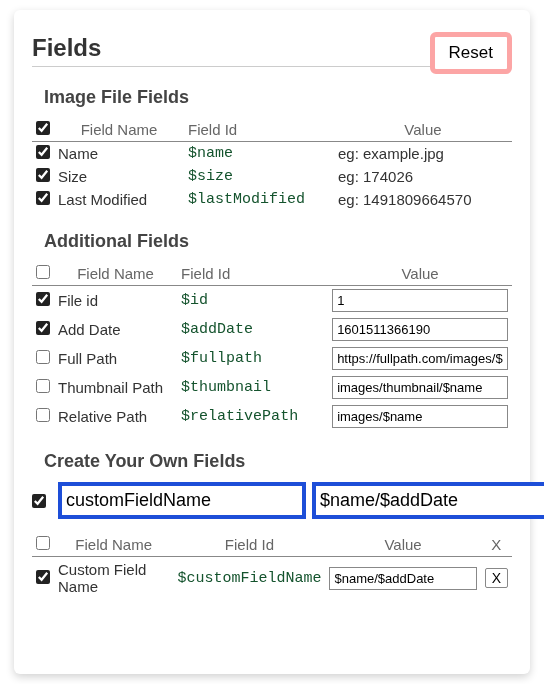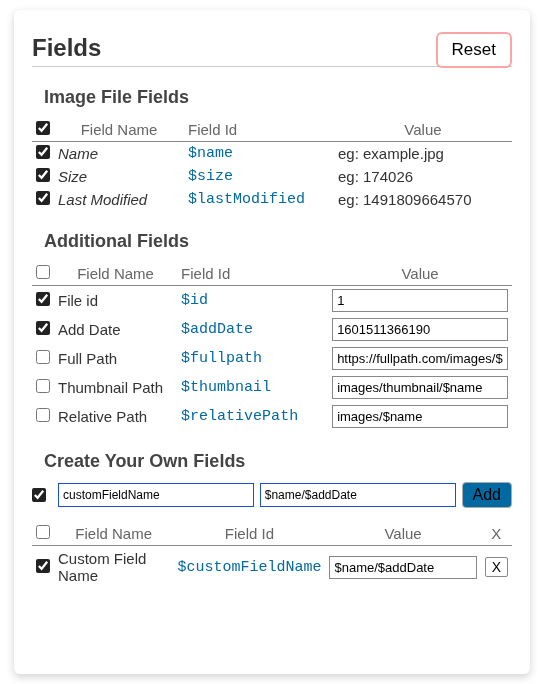--- a/index.html
+++ b/index.html
@@ -28,48 +28,48 @@
     font-weight: bold;
     color: #333;
     border-bottom: 1px solid #ccc;
     padding-bottom: 6px;
     line-height: 1;
   }
   .reset-btn {
     float: right;
     font-size: 17px;
     background: #fff;
-    border: 2px solid #fca5a5;
+    border: 5px solid #fca5a5;
     border-radius: 6px;
     padding: 6px 14px;
     margin-top: -4px;
     cursor: pointer;
   }
   h2.section-title {
     font-size: 18px;
     font-weight: bold;
     color: #444;
     margin: 20px 0 10px 12px;
   }
   .tbl { width: 100%; border-collapse: collapse; }
   .tbl td, .tbl th { padding: 3px 4px; vertical-align: middle; font-size: 15px; text-align: left; }
   .tbl th { font-weight: normal; color: #666; border-bottom: 1px solid #888; text-align: center;}
   .tbl td.chk { width: 20px; }
   .tbl td.fid, .tbl th.fid { text-align: left; }
-  .mono { font-family: "Courier New", monospace; font-size: 15px; color: #0369a1; }
+  .mono { font-family: "Courier New", monospace; font-size: 15px; color: #14532d; }
   .val-input { width: 100%; font-size: 13px; padding: 3px 4px; border: 1px solid #888; background: #fff; font-family: Arial, sans-serif; }
   .chk input[type=checkbox] { width:14px; height:14px; margin:0; accent-color: #222; cursor:pointer;}
-  .cols-if td:nth-child(2){width:130px;font-style:italic;}
+  .cols-if td:nth-child(2){width:130px;}
   .cols-if td:nth-child(3){width:150px;}
   .cols-af td:nth-child(2){width:130px;}
   .cols-af td:nth-child(3){width:155px;}
   .cols-af td:nth-child(4){width:205px;}
   .custom-add-row { display:flex; gap:6px; align-items:center; margin-top:4px;}
   .custom-add-row .chk { flex:0 0 20px; display:flex; align-items:center;}
-  .custom-add-row input.long { flex:1; font-size:12px; padding:4px 4px; border:1px solid #1d4ed8;}
+  .custom-add-row input.long { flex:1; font-size:18px; padding:4px 4px; border:4px solid #1d4ed8;}
   .add-btn { font-size:16px; background:#0369a1; border:1px solid #aaa; border-radius:4px; padding:3px 10px; cursor:pointer;}
   .del-btn { font-size:14px; background:#fff; border:1px solid #888; border-radius:2px; padding:1px 6px; cursor:pointer;}
   .tbl-custom th { font-weight: normal; color: #666; border-bottom: 1px solid #888; text-align:center;}
   .tbl-custom td { padding: 4px 4px; font-size: 15px; }
 </style>
 </head>
 <body>
 
 <div class="wrap">
 

